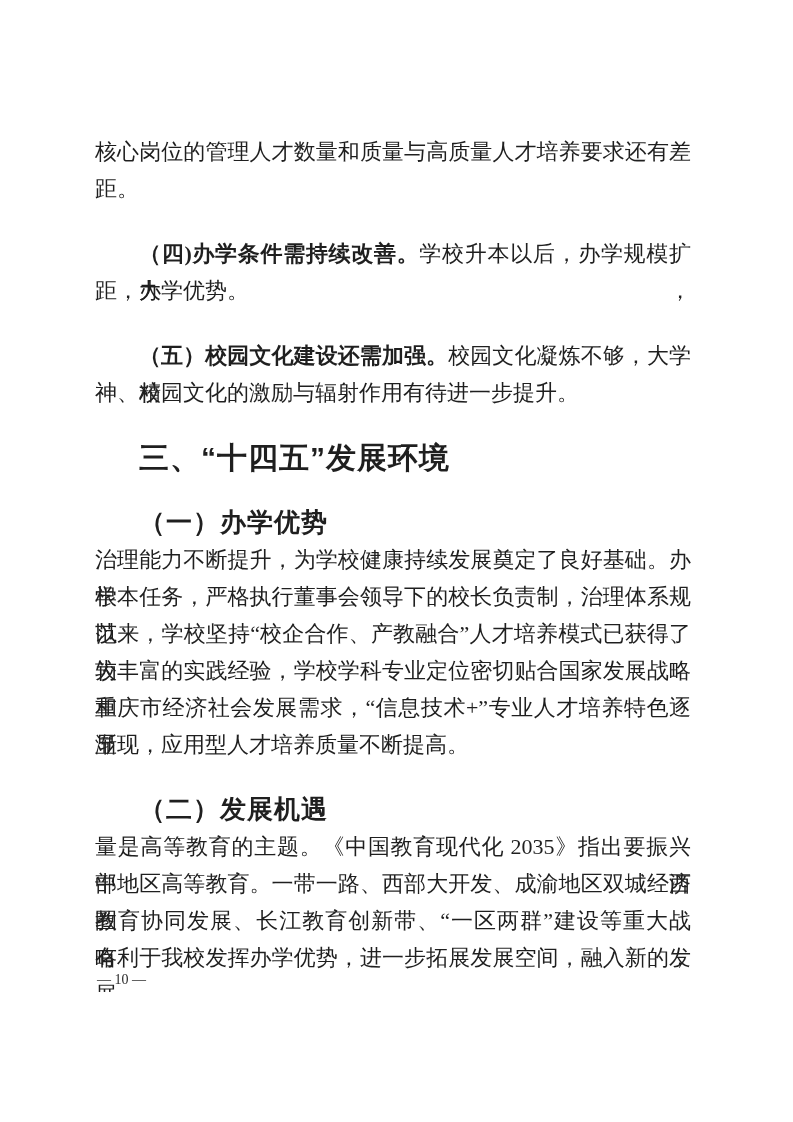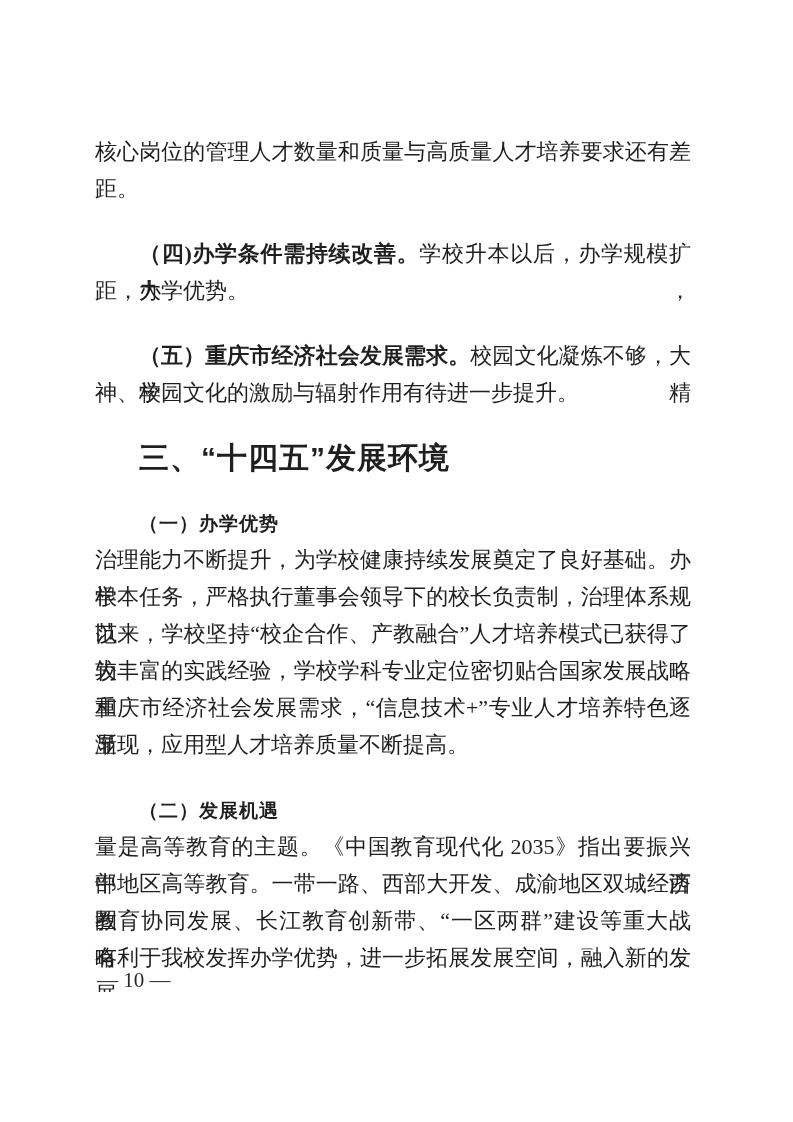--- a/index.html
+++ b/index.html
@@ -47,43 +47,43 @@
     font-weight: bold;
   }
   .seg-h1 {
     font-weight: bold;
     font-size: 30px;
     font-family: "Liberation Sans", sans-serif;
     letter-spacing: 1px;
   }
   .seg-h2 {
     font-weight: bold;
-    font-size: 19px;
+    font-size: 26px;
     letter-spacing: 1px;
   }
   .footer {
     position: absolute;
     left: 97px;
     top: 968px;
-    font-size: 21px;
+    font-size: 14px;
     line-height: 24px;
     color: #2a2a2a;
     font-family: "Liberation Serif", serif;
   }
 </style>
 </head>
 <body>
 
 <div class="page">
   <div class="content">
       <div class="line justify"><span class="seg-body">核心岗位的管理人才数量和质量与高质量人才培养要求还有差</span></div>
       <div class="line"><span class="seg-body">距。</span></div>
       <div class="line indent justify"><span class="seg-bold">（四)办学条件需持续改善。</span><span class="seg-body">学校升本以后，办学规模扩大，</span></div>
       <div class="line"><span class="seg-body">距，办学优势。</span></div>
-      <div class="line indent justify"><span class="seg-bold">（五）重庆市经济社会发展需求。</span><span class="seg-body">校园文化凝炼不够，大学精</span></div>
+      <div class="line indent justify"><span class="seg-bold">（五）校园文化建设还需加强。</span><span class="seg-body">校园文化凝炼不够，大学精</span></div>
       <div class="line"><span class="seg-body">神、校园文化的激励与辐射作用有待进一步提升。</span></div>
       <div class="line indent"><span class="seg-h1">三、“十四五”发展环境</span></div>
       <div class="line indent"><span class="seg-h2">（一）办学优势</span></div>
       <div class="line justify"><span class="seg-body">治理能力不断提升，为学校健康持续发展奠定了良好基础。办学</span></div>
       <div class="line justify"><span class="seg-body">根本任务，严格执行董事会领导下的校长负责制，治理体系规范、</span></div>
       <div class="line justify"><span class="seg-body">以来，学校坚持“校企合作、产教融合”人才培养模式已获得了较</span></div>
       <div class="line justify"><span class="seg-body">为丰富的实践经验，学校学科专业定位密切贴合国家发展战略和</span></div>
       <div class="line justify"><span class="seg-body">重庆市经济社会发展需求，“信息技术+”专业人才培养特色逐渐</span></div>
       <div class="line"><span class="seg-body">显现，应用型人才培养质量不断提高。</span></div>
       <div class="line indent"><span class="seg-h2">（二）发展机遇</span></div>

